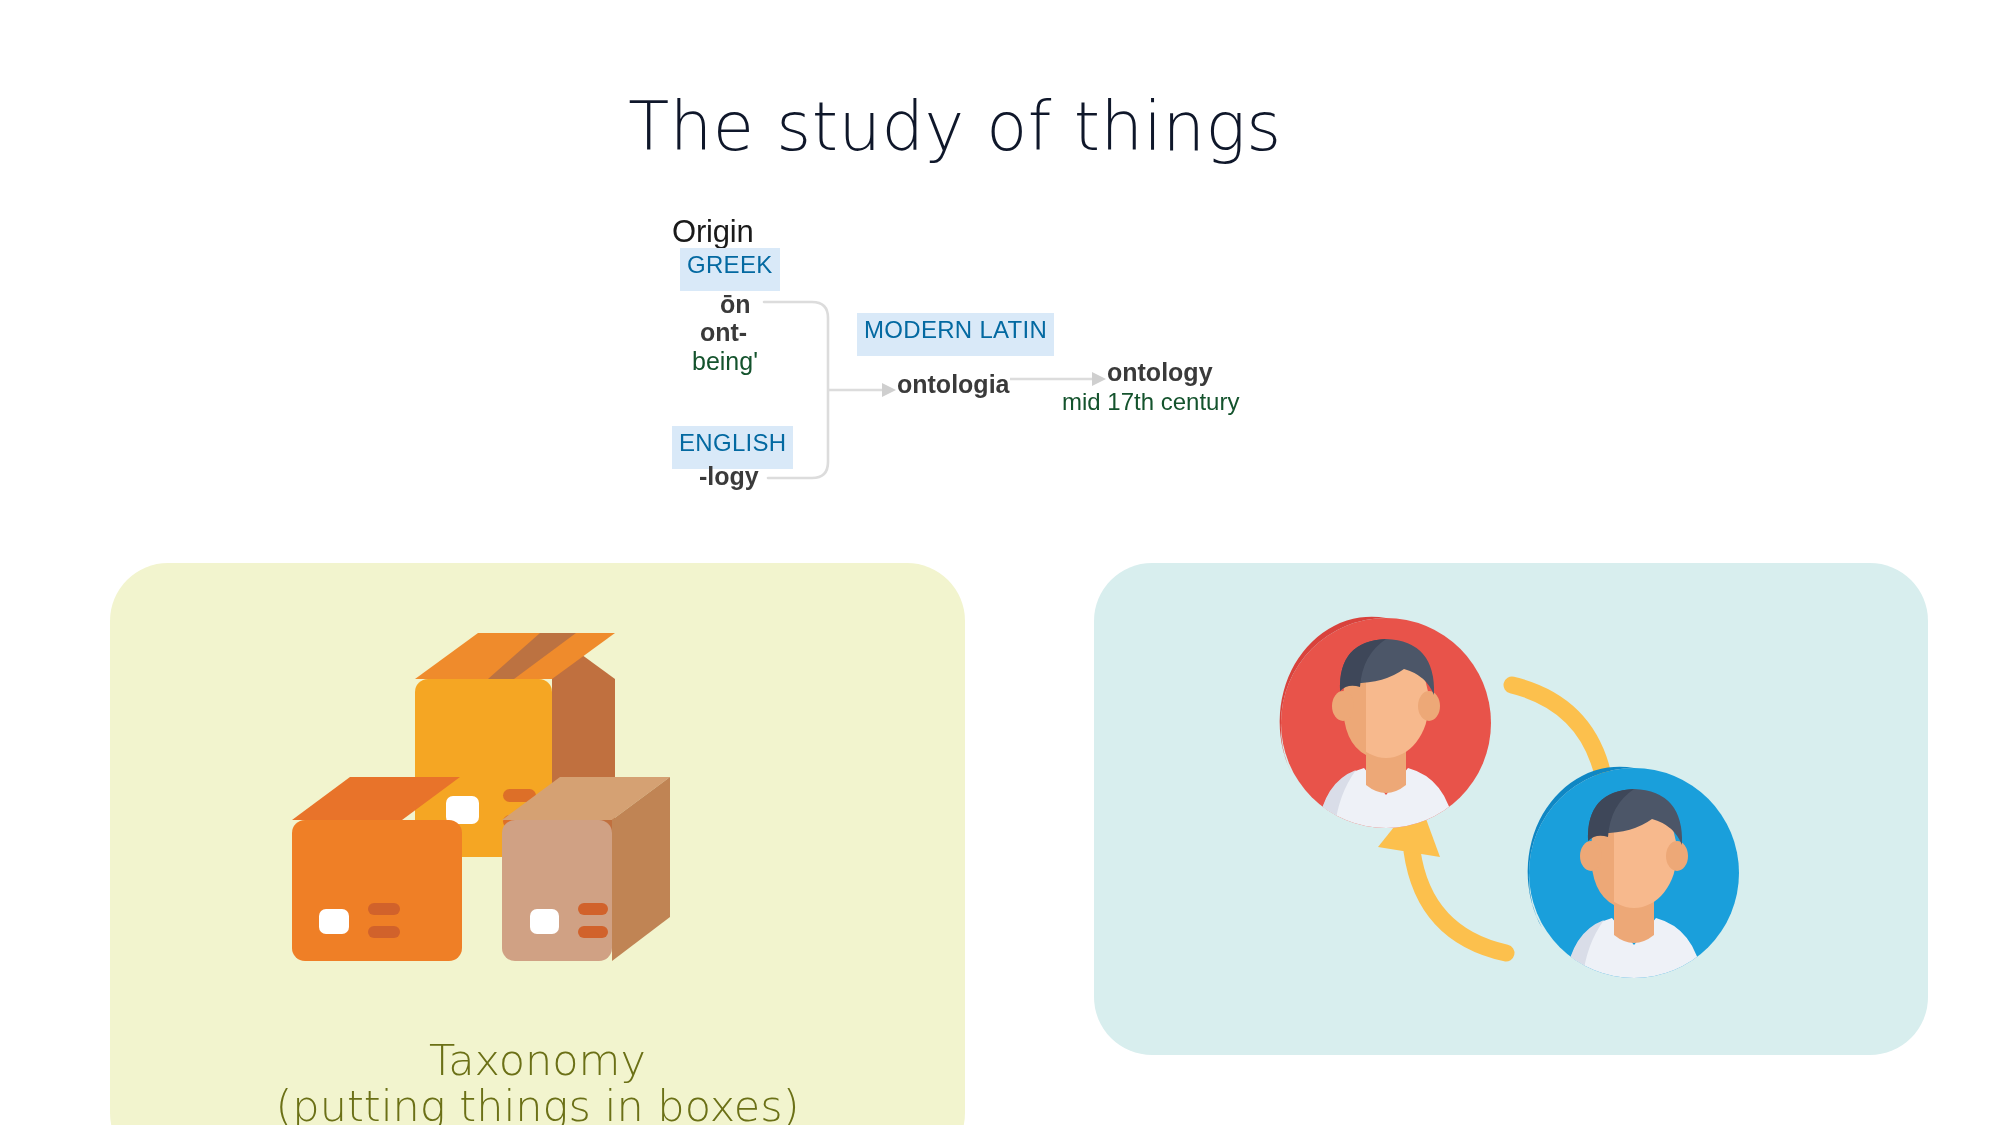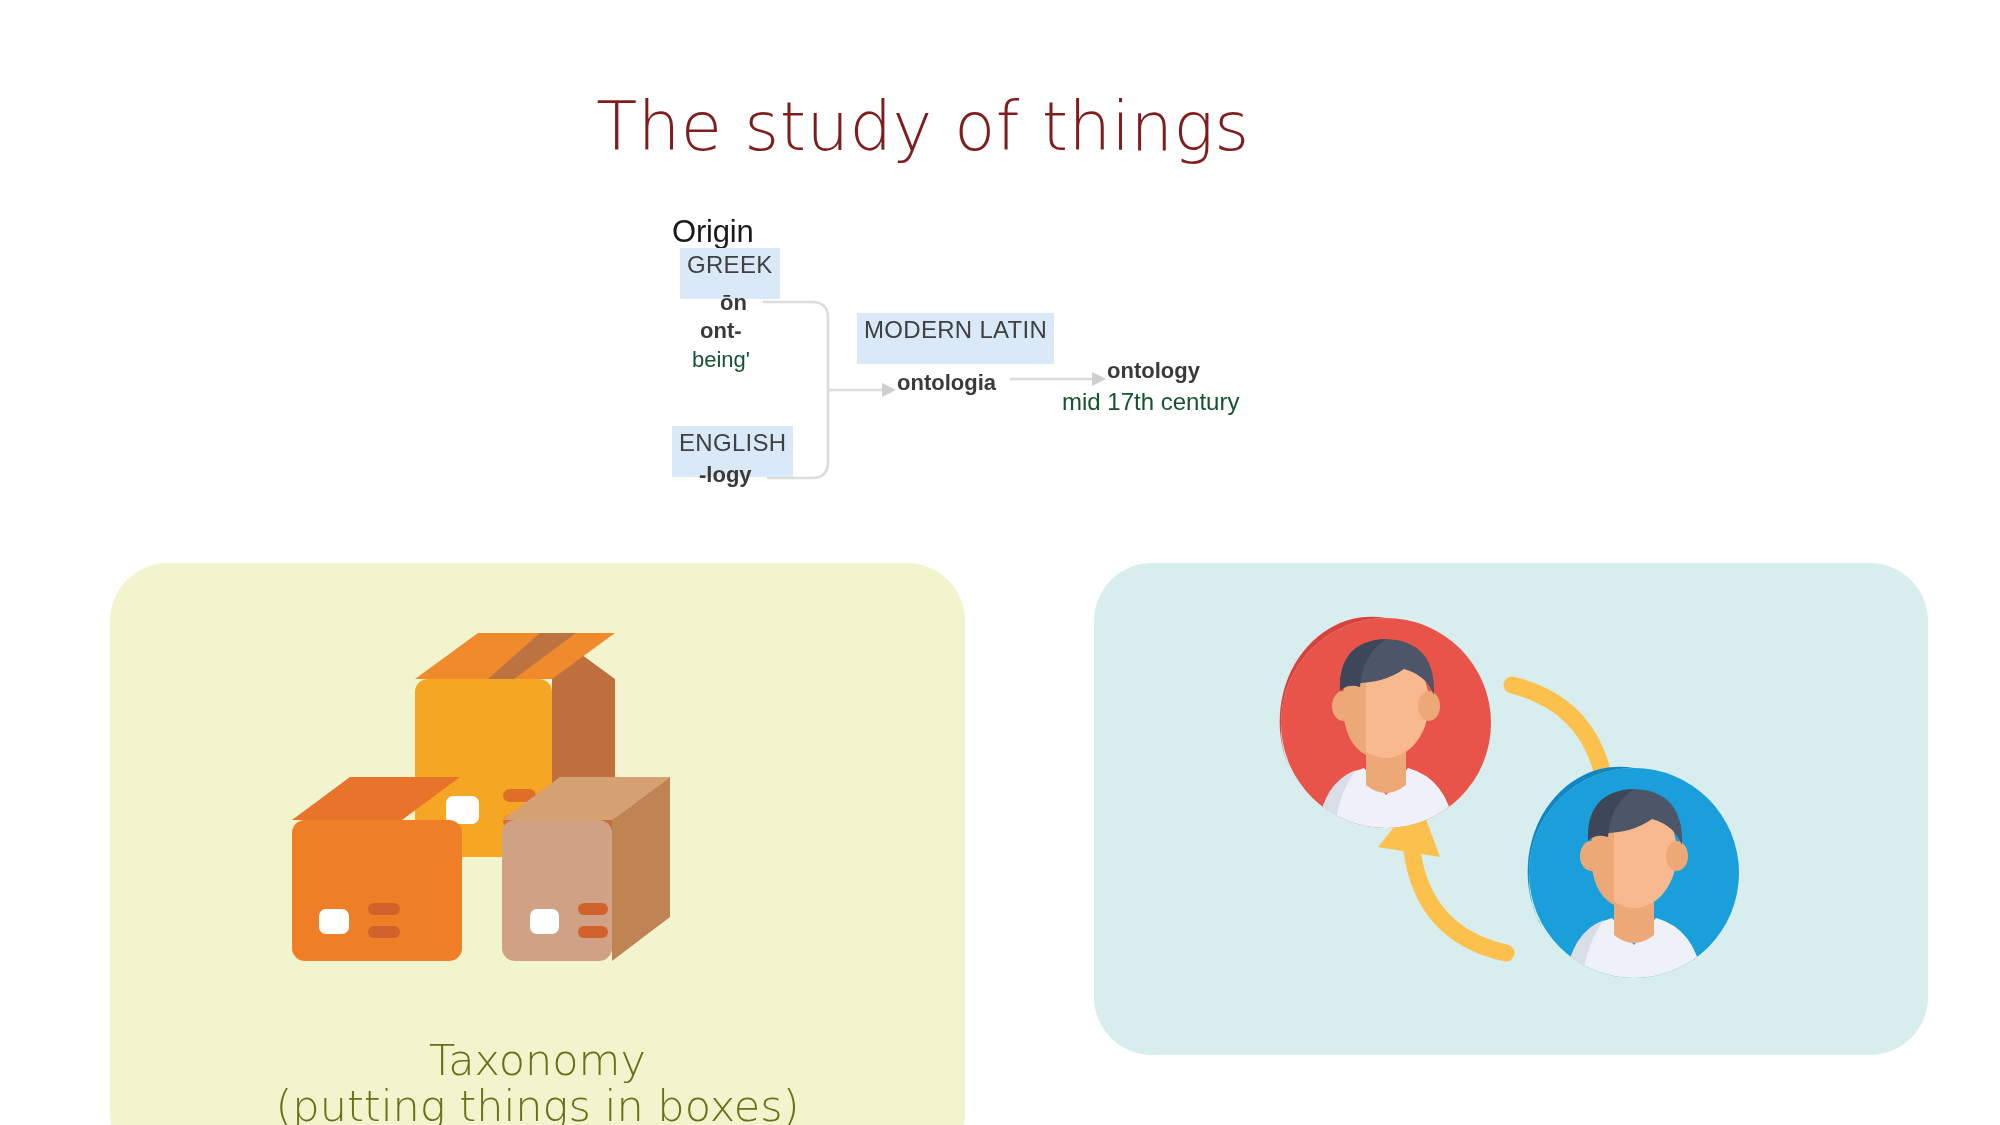--- a/index.html
+++ b/index.html
@@ -20,22 +20,23 @@
   .page-title {
     position: absolute;
     top: 88px;
     left: 0;
     width: 1846px;
     text-align: center;
     font-family: "DejaVu Sans", sans-serif;
     font-weight: 300;
     font-size: 67px;
     letter-spacing: 0.5px;
-    color: #7f1d1d;
+    color: #0f172a;
     white-space: nowrap;
+    padding-left: 32px;
   }
 
   
   .etym {
     position: absolute;
     left: 672px;
     top: 190px;
     width: 700px;
     height: 330px;
   }
@@ -46,36 +47,36 @@
     font-family: "Liberation Sans", sans-serif;
     font-size: 31px;
     font-weight: 400;
     color: #1a1a1a;
     letter-spacing: -0.2px;
     margin-top: 24px;
   }
   .lang-badge {
     position: absolute;
     background: #d9e9f8;
-    color: #404040;
+    color: #0369a1;
     font-family: "Liberation Sans", sans-serif;
     font-size: 24px;
     font-weight: 400;
     letter-spacing: 0.3px;
-    padding: 3px 7px 20px 7px;
+    padding: 3px 7px 12px 7px;
     white-space: nowrap;
   }
   .badge-greek { left: 8px;  top: 58px; }
   .badge-english { left: 0px; top: 236px; }
   .badge-latin { left: 185px; top: 123px; }
 
   .word {
     position: absolute;
     font-family: "Liberation Sans", sans-serif;
-    font-size: 22px;
+    font-size: 25px;
     font-weight: 700;
     color: #3a3a3a;
     white-space: nowrap;
     letter-spacing: 0px;
   }
   .word.light {
     font-weight: 400;
     color: #14532d;
   }
   .w-on    { left: 48px;  top: 100px; }

